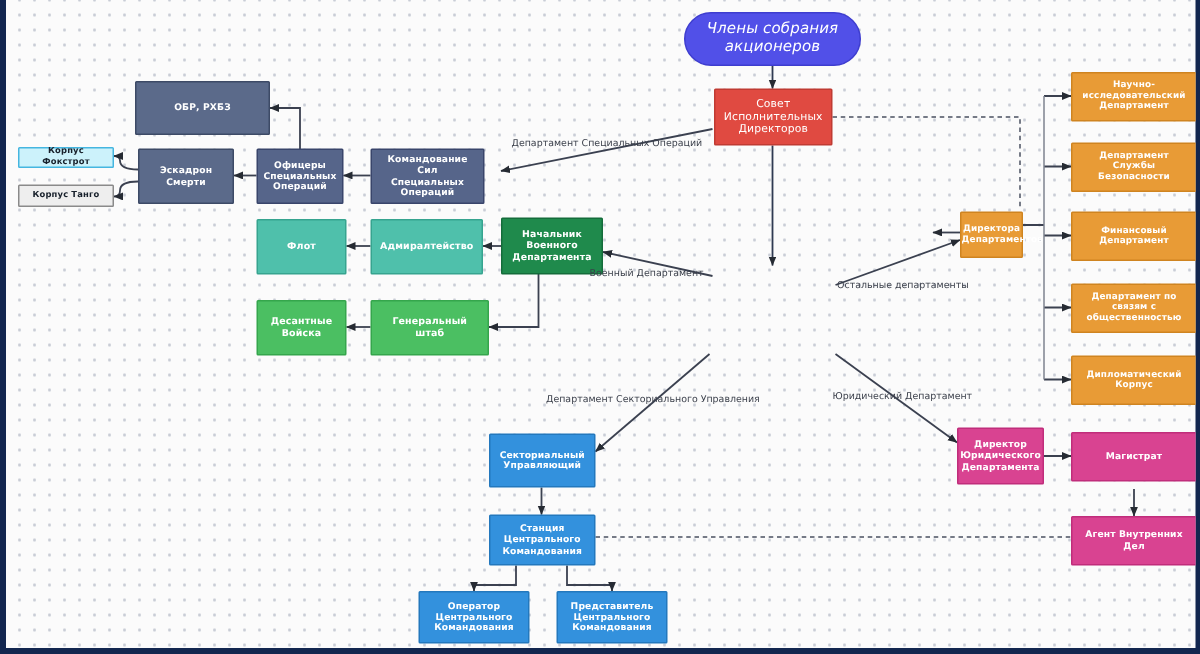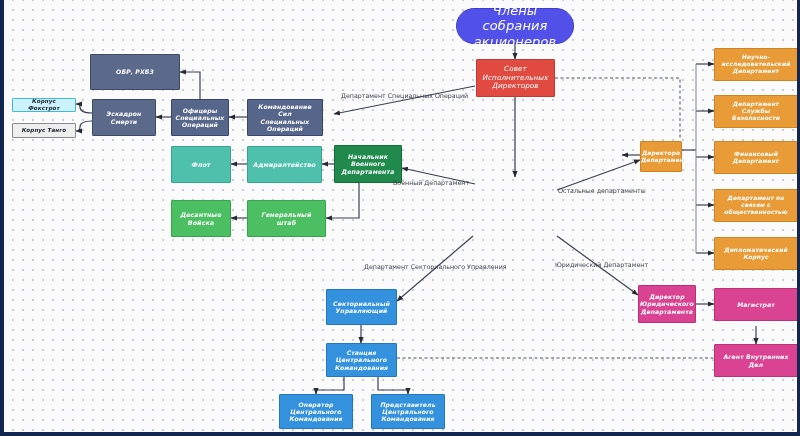--- a/index.html
+++ b/index.html
@@ -28,25 +28,25 @@
     box-sizing:border-box;
     display:flex;align-items:center;justify-content:center;
     text-align:center;
     color:#ffffff;
     line-height:1.18;
     letter-spacing:.1px;
     white-space:pre-line;
     z-index:3;
   }
   .node span{display:block;width:100%;padding:0 3px;}
-  .rect{border-radius:1px;font-style:italic;}
+  .rect{border-radius:1px;}
   .slate{background:#5b6a8a;border:1px solid #3d4a66;font-weight:bold;font-size:6.1px;}
   .darkslate{background:#56658a;border:1px solid #39456b;font-weight:bold;font-size:6.1px;}
   .red{background:#e04a41;border:1px solid #c03b33;font-size:7.2px;}
-  .purple{background:#5150e8;border:1px solid #3e3dcf;border-radius:22px;font-size:13px;font-style:italic;}
+  .purple{background:#5150e8;border:1px solid #3e3dcf;border-radius:22px;font-size:10px;font-style:italic;}
   .teal{background:#4fc0ab;border:1px solid #36a48f;font-weight:bold;font-size:6.3px;}
   .green{background:#4bbf62;border:1px solid #35a64c;font-weight:bold;font-size:6.3px;}
   .darkgreen{background:#1f8a4c;border:1px solid #146c3a;font-weight:bold;font-size:6.2px;}
   .orange{background:#e89b36;border:1px solid #cf8420;font-weight:bold;font-size:5.9px;}
   .pink{background:#d94391;border:1px solid #c02d7b;font-weight:bold;font-size:6.1px;}
   .lblue{background:#3391dd;border:1px solid #2378bd;font-weight:bold;font-size:6.1px;}
   .palecyan{background:#ccf2fb;border:1.4px solid #45b6e0;color:#17202b;font-weight:bold;font-size:5.6px;}
   .palegrey{background:#eeeeee;border:1.4px solid #8a8a8a;color:#17202b;font-weight:bold;font-size:5.6px;}
   .circle{
     position:absolute;border-radius:50%;

